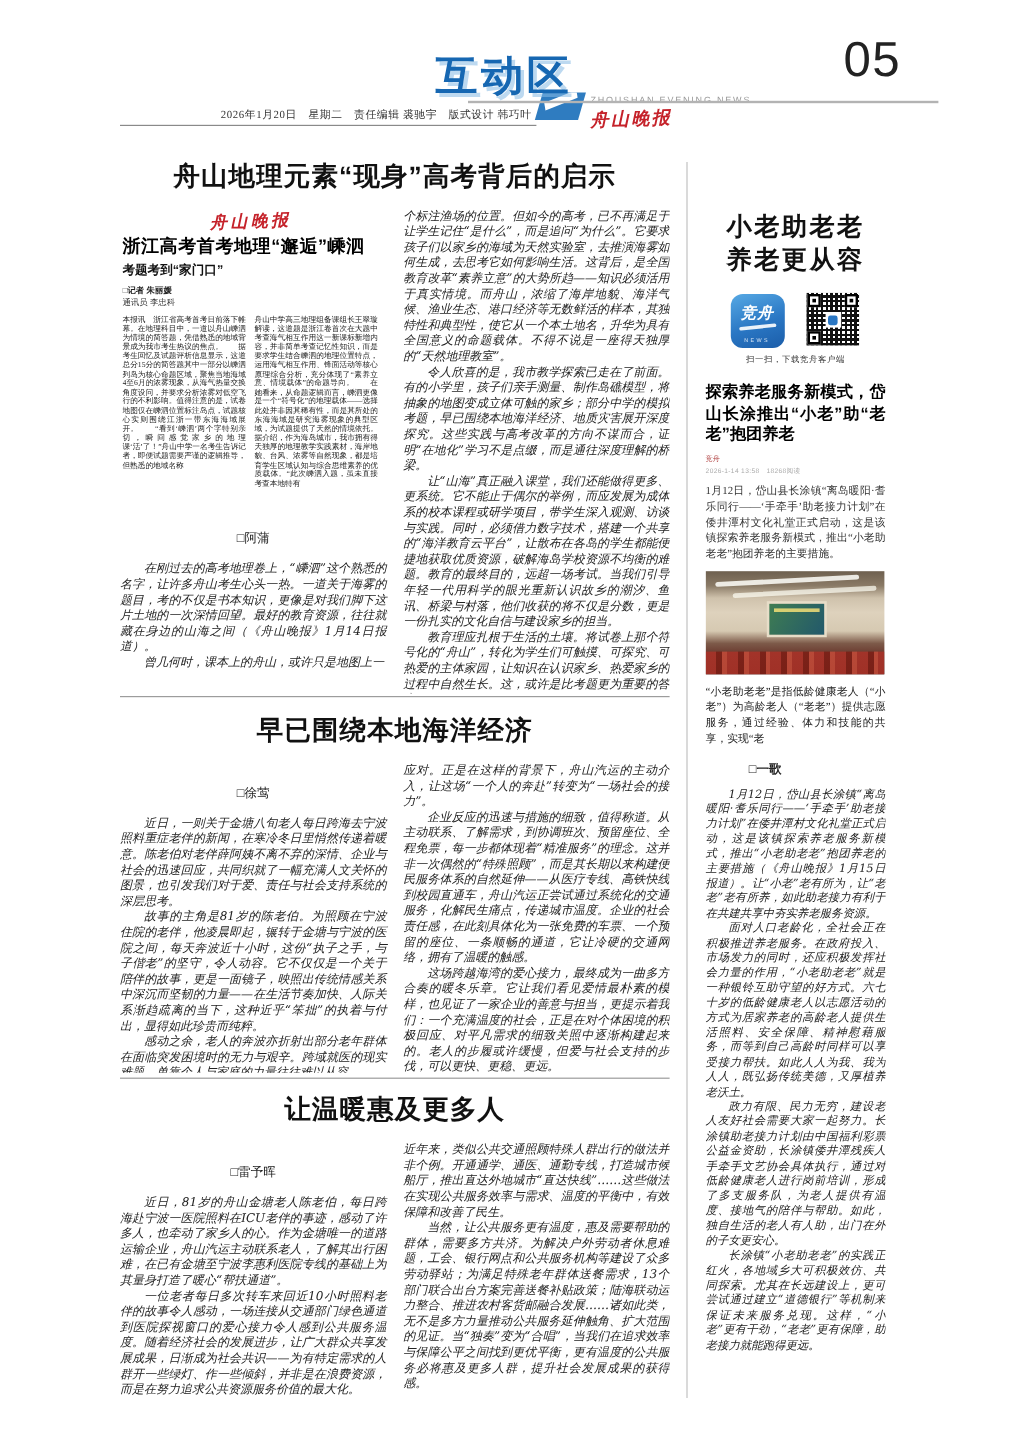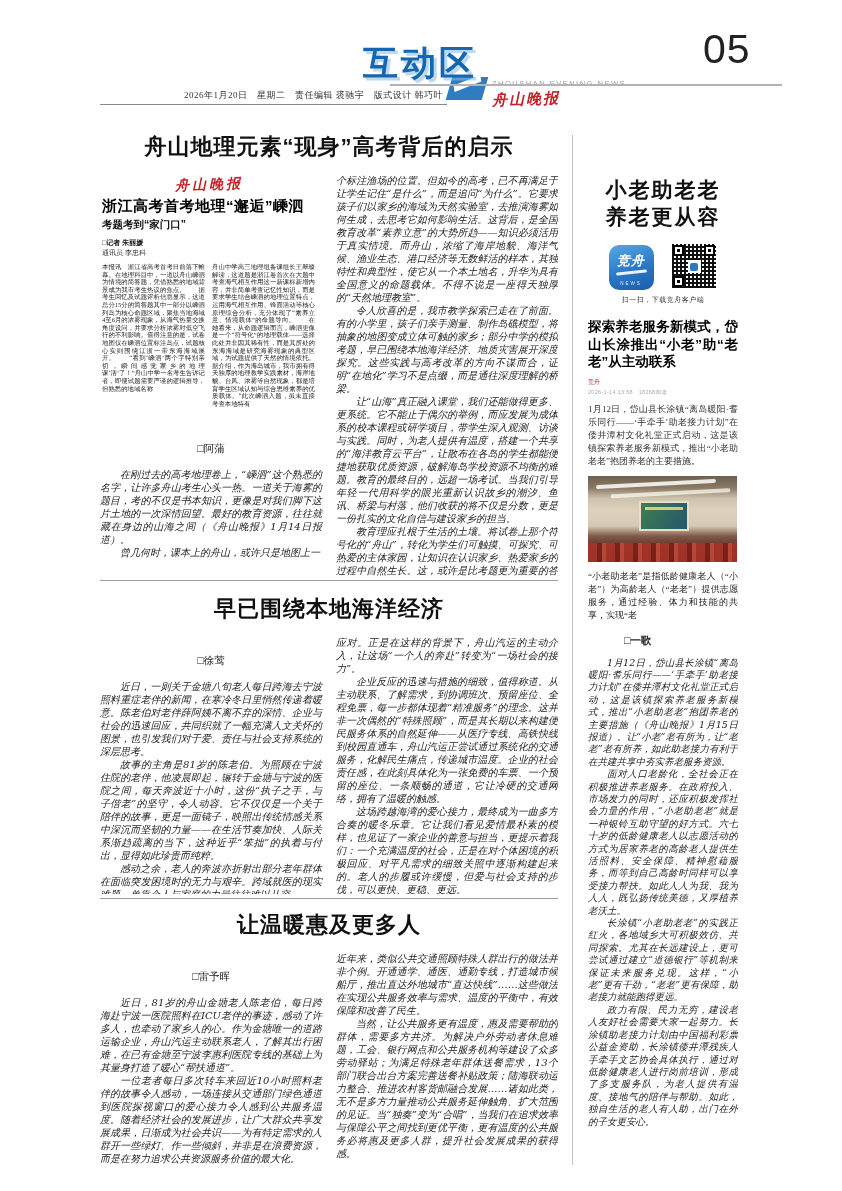--- a/index.html
+++ b/index.html
@@ -136,21 +136,21 @@
               <div class="clip-col">舟山中学高三地理组备课组长王翠璇解读，这道题是浙江卷首次在大题中考查海气相互作用这一新课标新增内容，并非简单考查记忆性知识，而是要求学生结合嵊泗的地理位置特点，运用海气相互作用、锋面活动等核心原理综合分析，充分体现了“素养立意、情境载体”的命题导向。　　在她看来，从命题逻辑而言，嵊泗更像是一个“符号化”的地理载体——选择此处并非因其稀有性，而是其所处的东海海域是研究海雾现象的典型区域，为试题提供了天然的情境依托。　　据介绍，作为海岛城市，我市拥有得天独厚的地理教学实践素材，海岸地貌、台风、浓雾等自然现象，都是培育学生区域认知与综合思维素养的优质载体。“此次嵊泗入题，虽未直接考查本地特有</div>
             </div>
           </figure>
           <div class="author">□阿蒲</div>
           <p class="body-p">在刚过去的高考地理卷上，“嵊泗”这个熟悉的名字，让许多舟山考生心头一热。一道关于海雾的题目，考的不仅是书本知识，更像是对我们脚下这片土地的一次深情回望。最好的教育资源，往往就藏在身边的山海之间（《舟山晚报》1月14日报道）。</p>
           <p class="body-p">曾几何时，课本上的舟山，或许只是地图上一</p>
         </div>
         <div class="col">
           <p class="body-p noindent">个标注渔场的位置。但如今的高考，已不再满足于让学生记住“是什么”，而是追问“为什么”。它要求孩子们以家乡的海域为天然实验室，去推演海雾如何生成，去思考它如何影响生活。这背后，是全国教育改革“素养立意”的大势所趋——知识必须活用于真实情境。而舟山，浓缩了海岸地貌、海洋气候、渔业生态、港口经济等无数鲜活的样本，其独特性和典型性，使它从一个本土地名，升华为具有全国意义的命题载体。不得不说是一座得天独厚的“天然地理教室”。</p>
           <p class="body-p">令人欣喜的是，我市教学探索已走在了前面。有的小学里，孩子们亲手测量、制作岛礁模型，将抽象的地图变成立体可触的家乡；部分中学的模拟考题，早已围绕本地海洋经济、地质灾害展开深度探究。这些实践与高考改革的方向不谋而合，证明“在地化”学习不是点缀，而是通往深度理解的桥梁。</p>
-          <p class="body-p">让“山海”真正融入课堂，我们还能做得更多、更系统。它不能止于偶尔的举例，而应发展为成体系的校本课程或研学项目，带学生深入观测、访谈与实践。同时，为老人提供有温度，搭建一个共享的“海洋教育云平台”，让散布在各岛的学生都能便捷地获取优质资源，破解海岛学校资源不均衡的难题。教育的最终目的，远超一场考试。当我们引导年轻一代用科学的眼光重新认识故乡的潮汐、鱼讯、桥梁与村落，他们收获的将不仅是分数，更是一份扎实的文化自信与建设家乡的担当。</p>
+          <p class="body-p">让“山海”真正融入课堂，我们还能做得更多、更系统。它不能止于偶尔的举例，而应发展为成体系的校本课程或研学项目，带学生深入观测、访谈与实践。同时，必须借力数字技术，搭建一个共享的“海洋教育云平台”，让散布在各岛的学生都能便捷地获取优质资源，破解海岛学校资源不均衡的难题。教育的最终目的，远超一场考试。当我们引导年轻一代用科学的眼光重新认识故乡的潮汐、鱼讯、桥梁与村落，他们收获的将不仅是分数，更是一份扎实的文化自信与建设家乡的担当。</p>
           <p class="body-p">教育理应扎根于生活的土壤。将试卷上那个符号化的“舟山”，转化为学生们可触摸、可探究、可热爱的主体家园，让知识在认识家乡、热爱家乡的过程中自然生长。这，或许是比考题更为重要的答案。</p>
         </div>
       </div>
     </section>
 
     <div class="hr1"></div>
 
     <section class="article a2">
       <h1 class="headline">早已围绕本地海洋经济</h1>
       <div class="cols">
@@ -198,32 +198,32 @@
         <div class="app-sub">NEWS</div>
       </div>
       <div class="qr">
         <div class="f f-tl"></div>
         <div class="f f-tr"></div>
         <div class="f f-bl"></div>
         <div class="qr-center"></div>
       </div>
     </div>
     <div class="qr-caption">扫一扫，下载竞舟客户端</div>
-    <div class="sb-headline">探索养老服务新模式，岱山长涂推出“小老”助“老老”从主动联系</div>
+    <div class="sb-headline">探索养老服务新模式，岱山长涂推出“小老”助“老老”抱团养老</div>
     <div class="sb-meta1">竞舟</div>
     <div class="sb-meta2">2026-1-14 13:58　18268阅读</div>
     <div class="sb-lead">1月12日，岱山县长涂镇“离岛暖阳·耆乐同行——‘手牵手’助老接力计划”在倭井潭村文化礼堂正式启动，这是该镇探索养老服务新模式，推出“小老助老老”抱团养老的主要措施。</div>
     <div class="photo">
       <div class="photo-light"></div>
       <div class="photo-screen"></div>
       <div class="photo-chairs"></div>
     </div>
     <div class="sb-caption">“小老助老老”是指低龄健康老人（“小老”）为高龄老人（“老老”）提供志愿服务，通过经验、体力和技能的共享，实现“老</div>
     <div class="sb-author">□一歌</div>
     <div class="sb-body">
       <p class="sb-p">1月12日，岱山县长涂镇“离岛暖阳·耆乐同行——‘手牵手’助老接力计划”在倭井潭村文化礼堂正式启动，这是该镇探索养老服务新模式，推出“小老助老老”抱团养老的主要措施（《舟山晚报》1月15日报道）。让“小老”老有所为，让“老老”老有所养，如此助老接力有利于在共建共享中夯实养老服务资源。</p>
       <p class="sb-p">面对人口老龄化，全社会正在积极推进养老服务。在政府投入、市场发力的同时，还应积极发挥社会力量的作用，“小老助老老”就是一种银铃互助守望的好方式。六七十岁的低龄健康老人以志愿活动的方式为居家养老的高龄老人提供生活照料、安全保障、精神慰藉服务，而等到自己高龄时同样可以享受接力帮扶。如此人人为我、我为人人，既弘扬传统美德，又厚植养老沃土。</p>
+      <p class="sb-p">政力有限、民力无穷，建设老人友好社会需要大家一起努力。长涂镇助老接力计划由中国福利彩票公益金资助，长涂镇倭井潭残疾人手牵手文艺协会具体执行，通过对低龄健康老人进行岗前培训，形成了多支服务队，为老人提供有温度、接地气的陪伴与帮助。如此，独自生活的老人有人助，出门在外的子女更安心。</p>
       <p class="sb-p">长涂镇“小老助老老”的实践正红火，各地域乡大可积极效仿、共同探索。尤其在长远建设上，更可尝试通过建立“道德银行”等机制来保证未来服务兑现。这样，“小老”更有干劲，“老老”更有保障，助老接力就能跑得更远。</p>
-      <p class="sb-p">政力有限、民力无穷，建设老人友好社会需要大家一起努力。长涂镇助老接力计划由中国福利彩票公益金资助，长涂镇倭井潭残疾人手牵手文艺协会具体执行，通过对低龄健康老人进行岗前培训，形成了多支服务队，为老人提供有温度、接地气的陪伴与帮助。如此，独自生活的老人有人助，出门在外的子女更安心。</p>
     </div>
   </aside>
 
 </div>
 
 </body></html>

